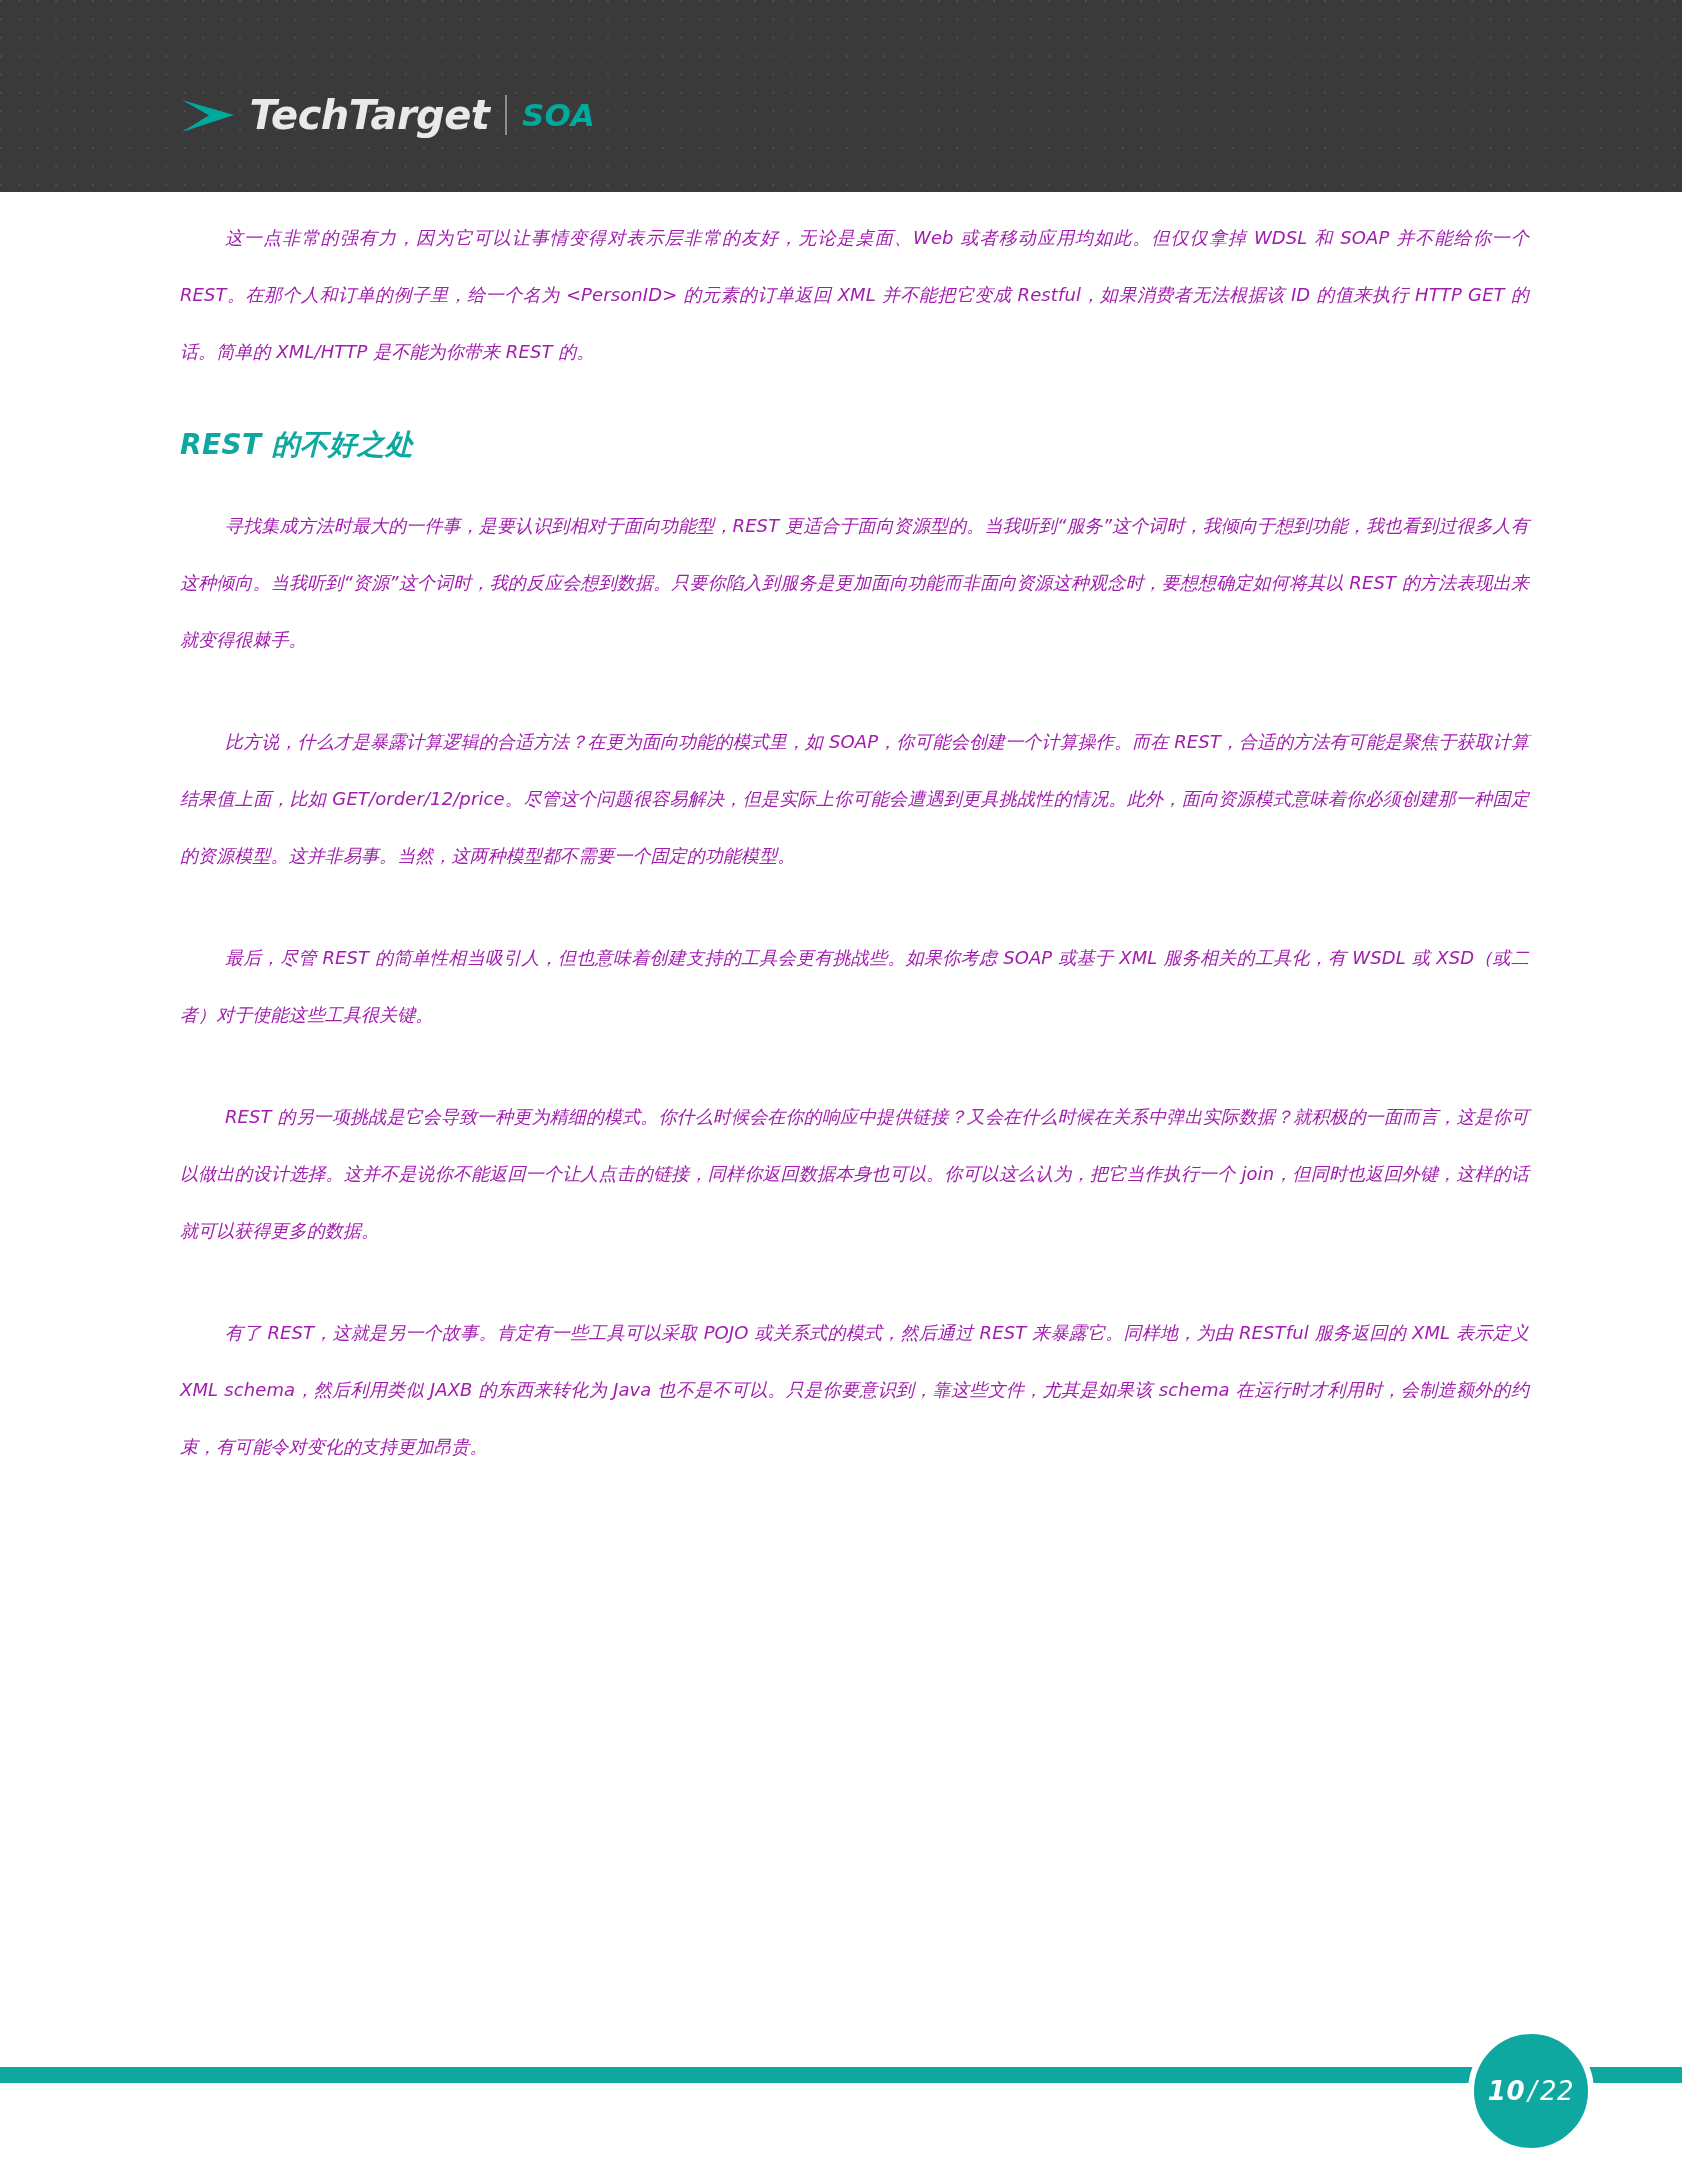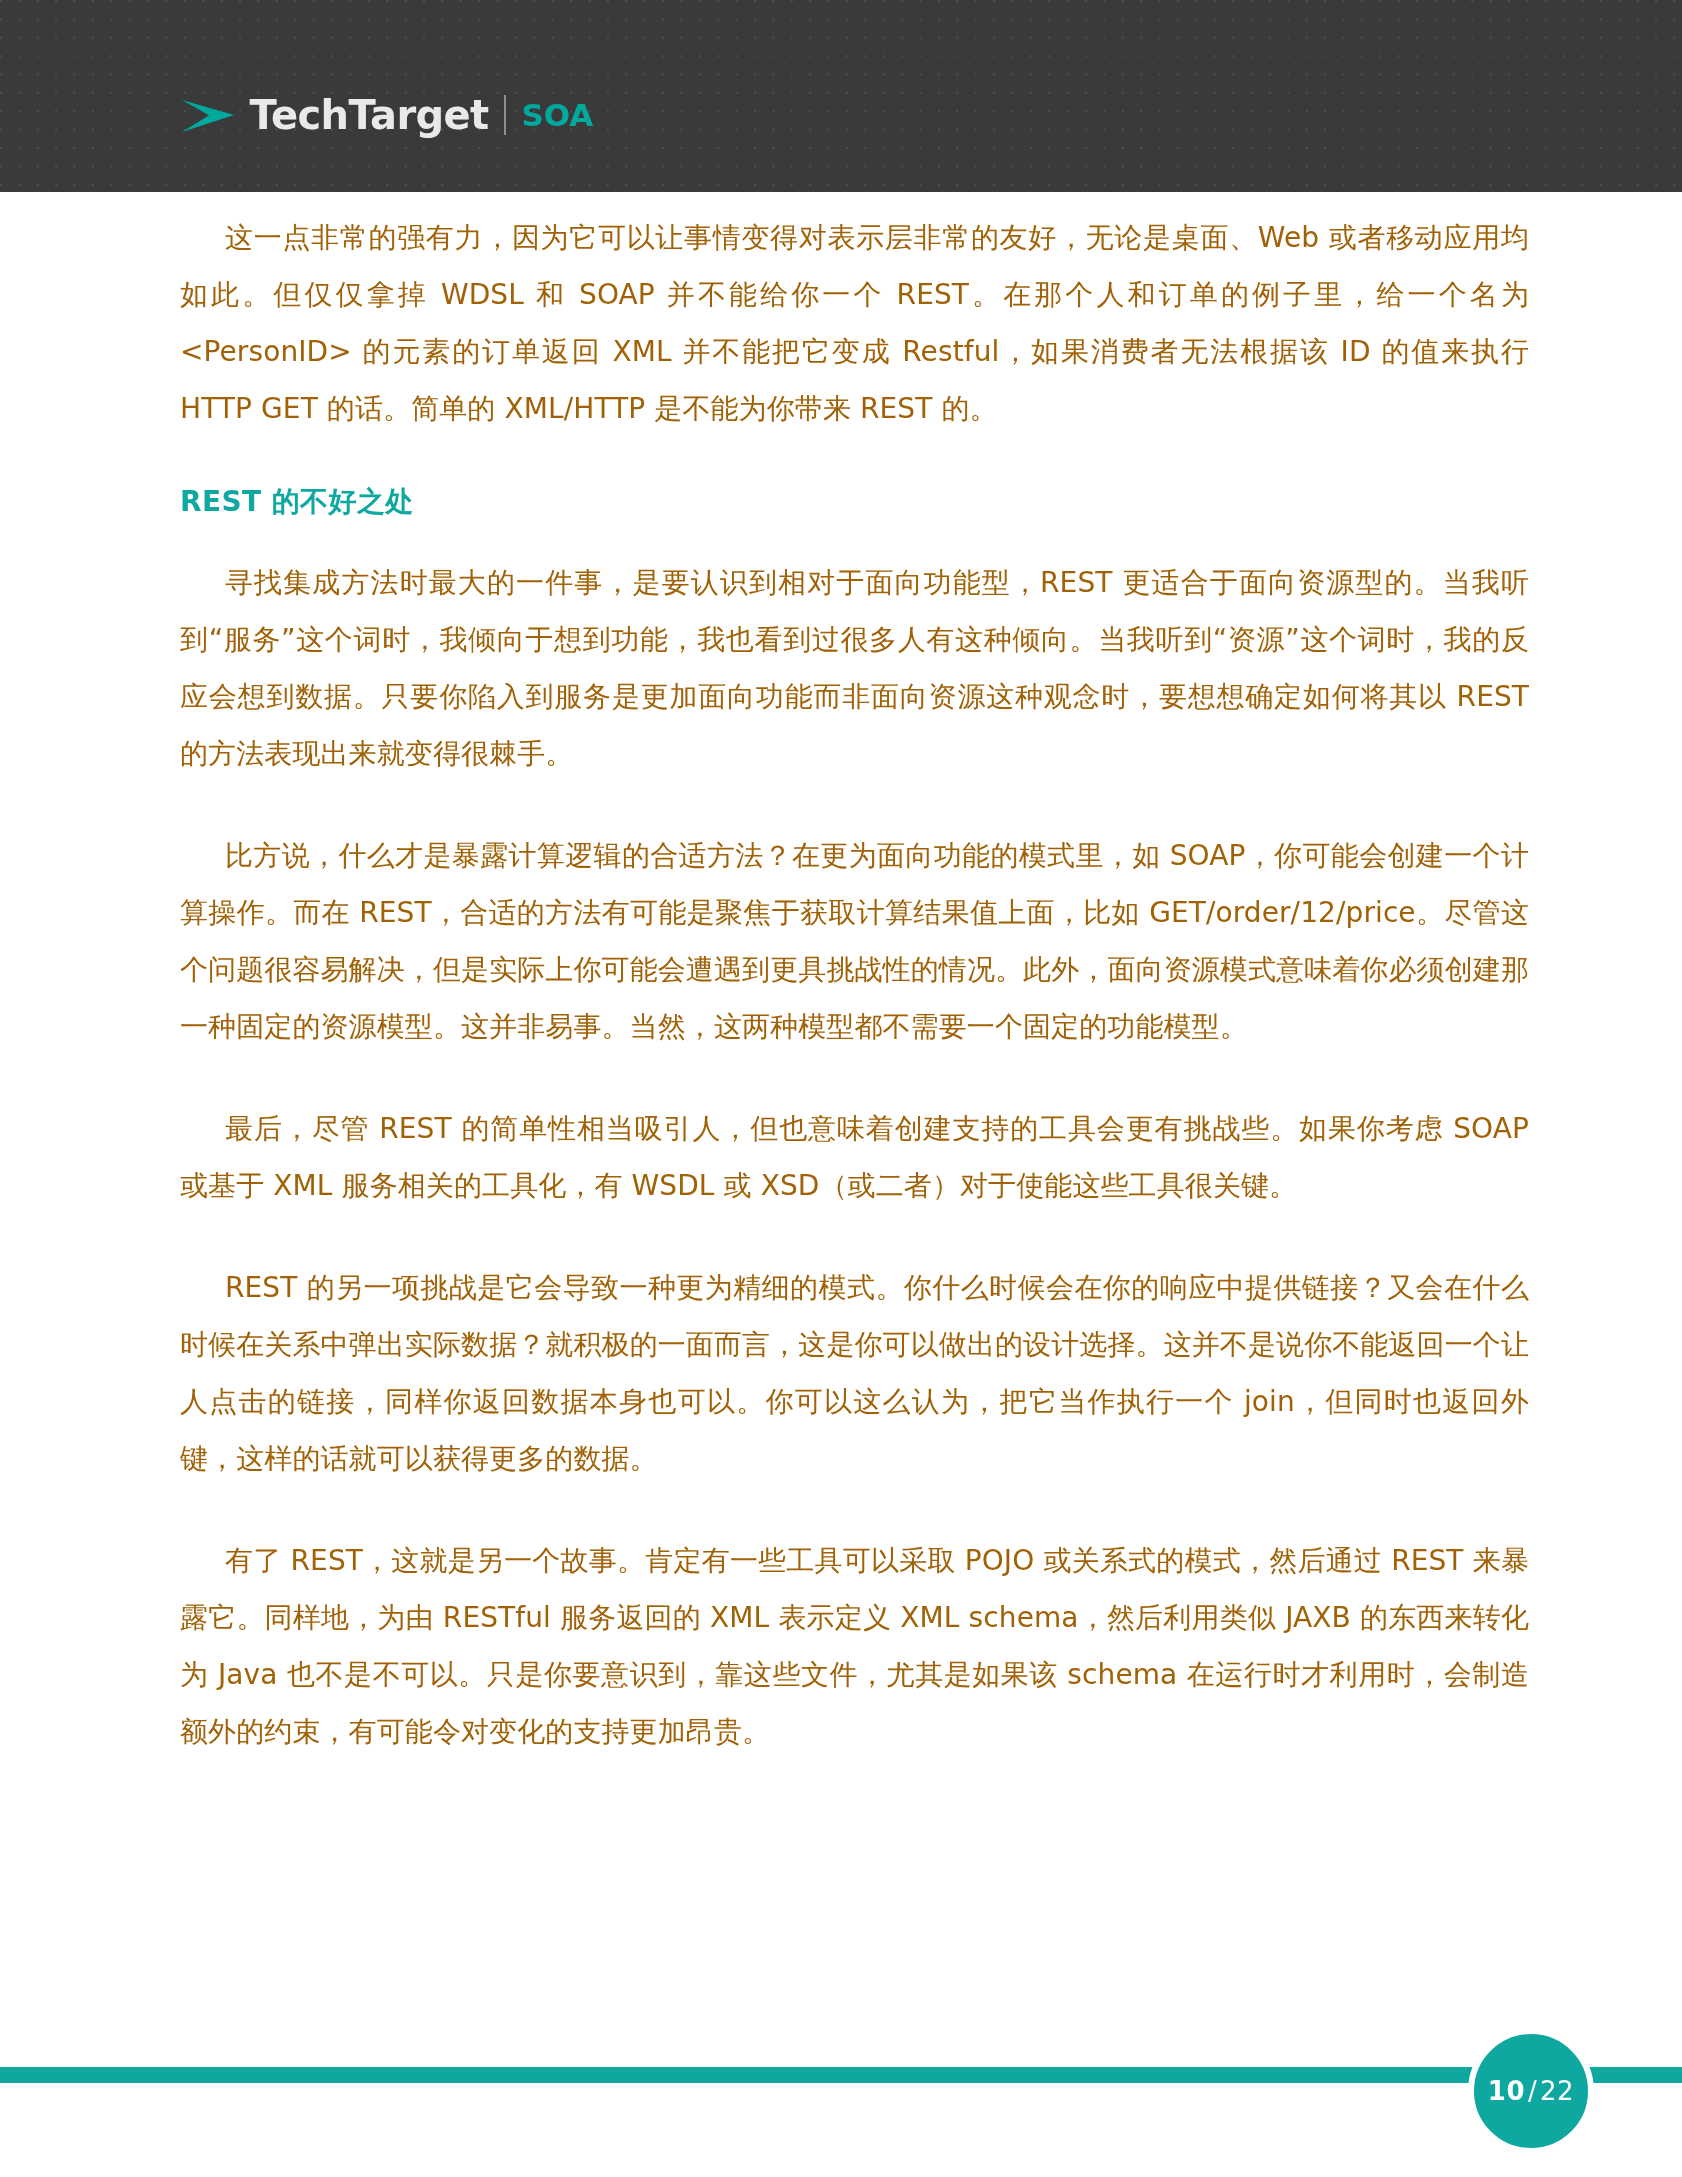--- a/index.html
+++ b/index.html
@@ -15,20 +15,21 @@
     position: relative;
   }
 
   
   .page {
     position: relative;
     width: 1679px;
     height: 2178px;
     background: #ffffff;
     box-sizing: border-box;
+    font-style: italic;
   }
 
   
   .header-band {
     position: absolute;
     top: 0;
     left: 0;
     width: 1683px;
     height: 192px;
     background-color: #3a3a3a;
@@ -82,23 +83,23 @@
   
   .content {
     position: absolute;
     left: 180px;
     top: 209px;
     width: 1349px;
   }
 
   p.para {
     margin: 0 0 45px 0;
-    font-size: 28px;
+    font-size: 18px;
     line-height: 57px;
-    color: #a16207;
+    color: #a21caf;
     text-indent: 45px;
     text-align: justify;
     text-justify: inter-character;
     font-family: "DejaVu Sans", "Liberation Sans", sans-serif;
     font-weight: 400;
     letter-spacing: 0.1px;
   }
 
   h2.section-heading {
     margin: 37px 0 33px 0;

